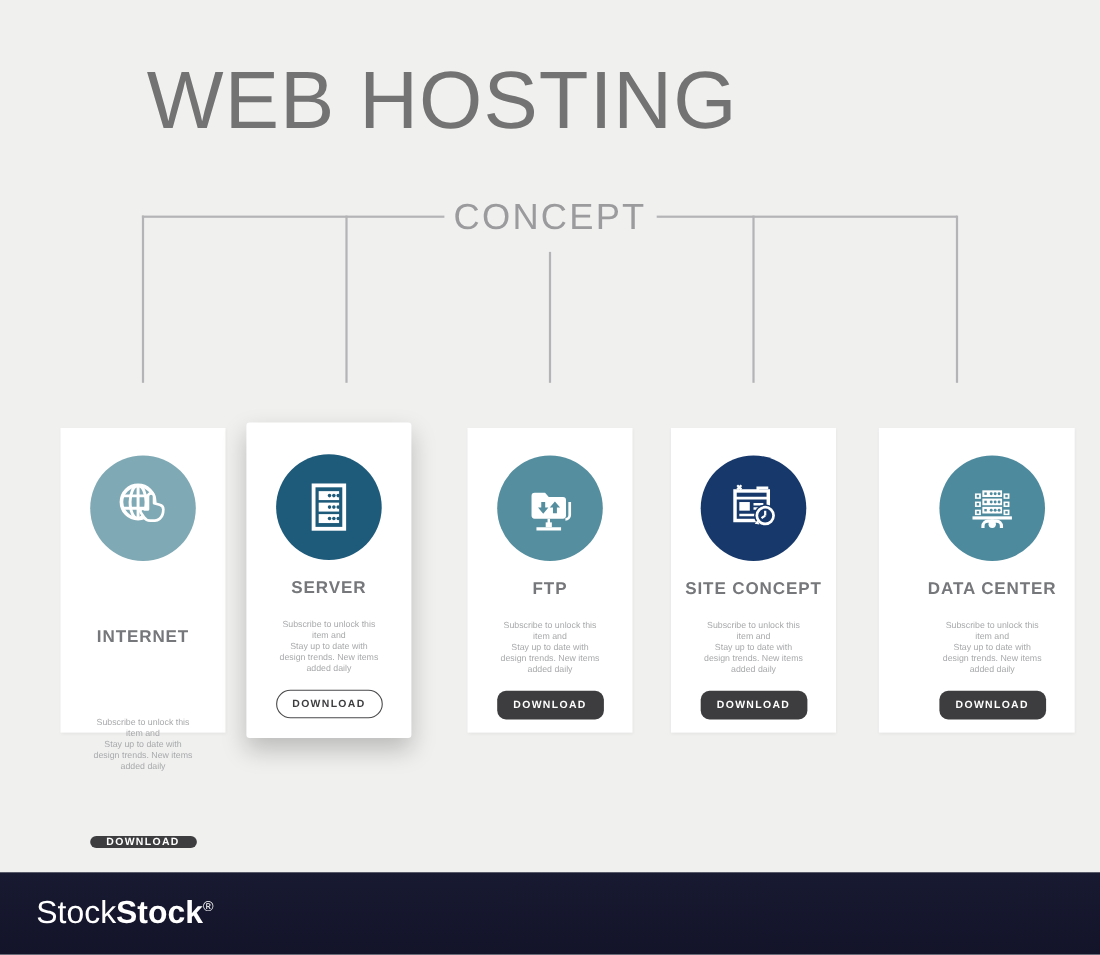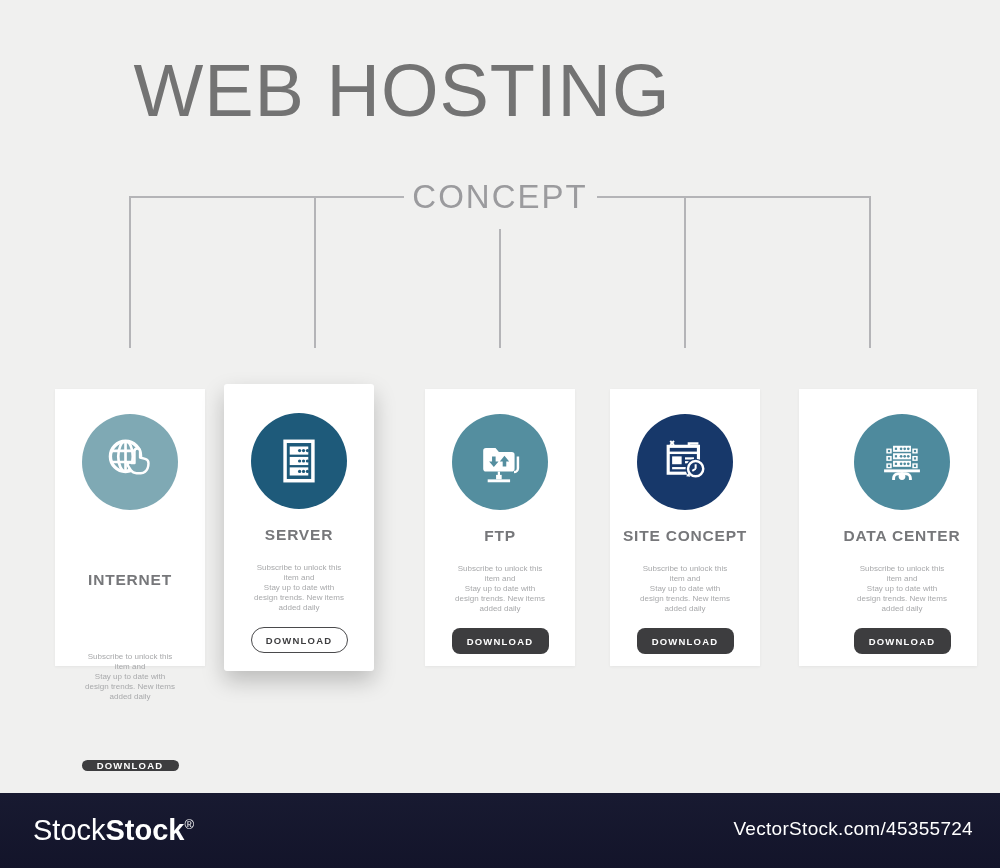--- a/index.html
+++ b/index.html
@@ -253,16 +253,15 @@
       <span>design trends. New items</span>
       <span>added daily</span>
     </div>
     <button class="btn">DOWNLOAD</button>
   </div>
 
   <div class="wm-bar">
     <div class="wm-logo">
       <span class="light">Stock</span><span class="bold">Stock</span><span class="reg">®</span>
     </div>
-    <div class="wm-url">VectorStock.com/45355724</div>
   </div>
 
 </div>
 
 </body></html>

